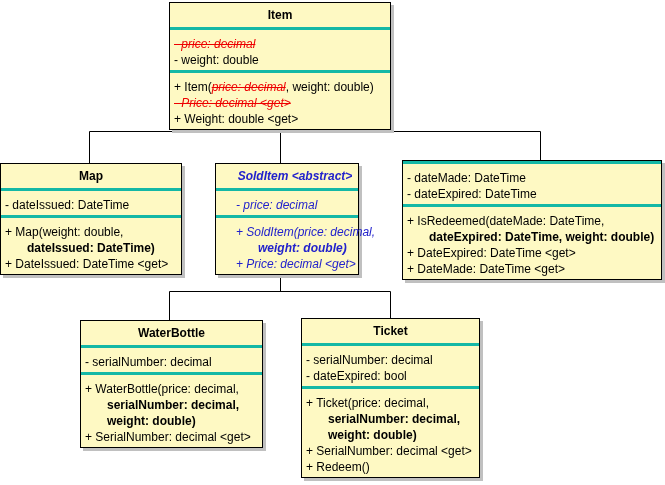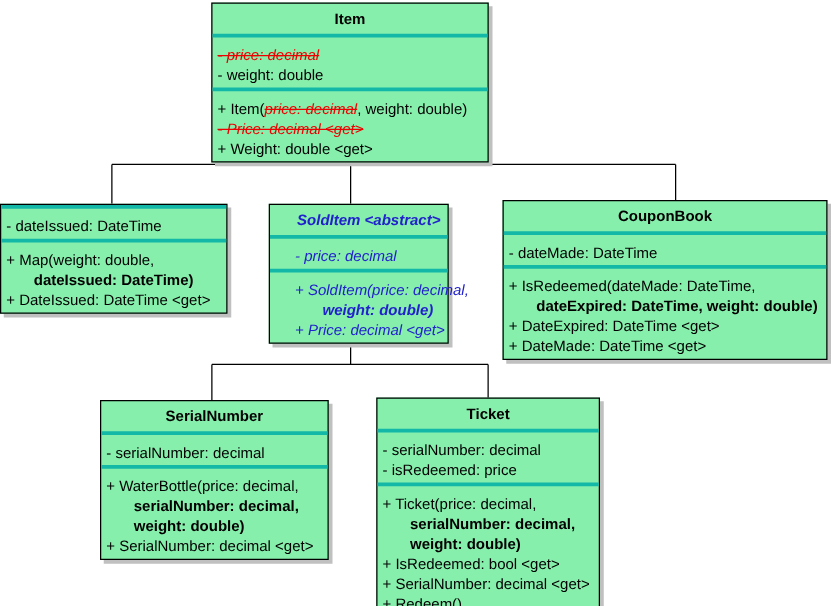--- a/index.html
+++ b/index.html
@@ -30,21 +30,21 @@
     top: 0;
     width: 665px;
     height: 485px;
     pointer-events: none;
   }
 
   
   .uml-class {
     position: absolute;
     box-sizing: border-box;
-    background: #86efac;
+    background: #fef9c3;
     border: 1px solid #000000;
     box-shadow: 3px 3px 0 0 #c0c0c0;
   }
 
   .uml-name {
     text-align: center;
     font-weight: bold;
     font-size: 12px;
     color: #000000;
     padding: 5px 4px 5px 4px;
@@ -134,20 +134,21 @@
       <div class="uml-row">-  weight: double</div>
     </div>
     <div class="uml-compartment">
       <div class="uml-row"><span>+ Item(</span><span class="strike">price: decimal</span><span>, weight: double)</span></div>
       <div class="uml-row strike">- Price: decimal &lt;get&gt;</div>
       <div class="uml-row">+ Weight: double &lt;get&gt;</div>
     </div>
   </div>
 
   <div class="uml-class" id="cls-map">
+    <div class="uml-name">Map</div>
     <div class="uml-compartment">
       <div class="uml-row">-  dateIssued: DateTime</div>
     </div>
     <div class="uml-compartment">
       <div class="uml-row"><span>+ Map(weight: double,</span><span class="cont">dateIssued: DateTime)</span></div>
       <div class="uml-row">+ DateIssued: DateTime &lt;get&gt;</div>
     </div>
   </div>
 
   <div class="uml-class cls-abstract" id="cls-solditem">
@@ -155,49 +156,48 @@
     <div class="uml-compartment">
       <div class="uml-row">-  price: decimal</div>
     </div>
     <div class="uml-compartment">
       <div class="uml-row"><span>+ SoldItem(price: decimal,</span><span class="cont">weight: double)</span></div>
       <div class="uml-row">+ Price: decimal &lt;get&gt;</div>
     </div>
   </div>
 
   <div class="uml-class" id="cls-couponbook">
-    <div class="uml-name">CouponBook</div>
     <div class="uml-compartment">
       <div class="uml-row">-  dateMade: DateTime</div>
+      <div class="uml-row">-  dateExpired: DateTime</div>
     </div>
     <div class="uml-compartment">
       <div class="uml-row"><span>+ IsRedeemed(dateMade: DateTime,</span><span class="cont">dateExpired: DateTime, weight: double)</span></div>
       <div class="uml-row">+ DateExpired: DateTime &lt;get&gt;</div>
       <div class="uml-row">+ DateMade: DateTime &lt;get&gt;</div>
     </div>
   </div>
 
   <div class="uml-class" id="cls-waterbottle">
-    <div class="uml-name">SerialNumber</div>
+    <div class="uml-name">WaterBottle</div>
     <div class="uml-compartment">
       <div class="uml-row">-  serialNumber: decimal</div>
     </div>
     <div class="uml-compartment">
       <div class="uml-row"><span>+ WaterBottle(price: decimal,</span><span class="cont">serialNumber: decimal,</span><span class="cont">weight: double)</span></div>
       <div class="uml-row">+ SerialNumber: decimal &lt;get&gt;</div>
     </div>
   </div>
 
   <div class="uml-class" id="cls-ticket">
     <div class="uml-name">Ticket</div>
     <div class="uml-compartment">
       <div class="uml-row">-  serialNumber: decimal</div>
-      <div class="uml-row">-  isRedeemed: price</div>
+      <div class="uml-row">-  dateExpired: bool</div>
     </div>
     <div class="uml-compartment">
       <div class="uml-row"><span>+ Ticket(price: decimal,</span><span class="cont">serialNumber: decimal,</span><span class="cont">weight: double)</span></div>
-      <div class="uml-row">+ IsRedeemed: bool &lt;get&gt;</div>
       <div class="uml-row">+ SerialNumber: decimal &lt;get&gt;</div>
       <div class="uml-row">+ Redeem()</div>
     </div>
   </div>
 
 </div>
 
 </body></html>

